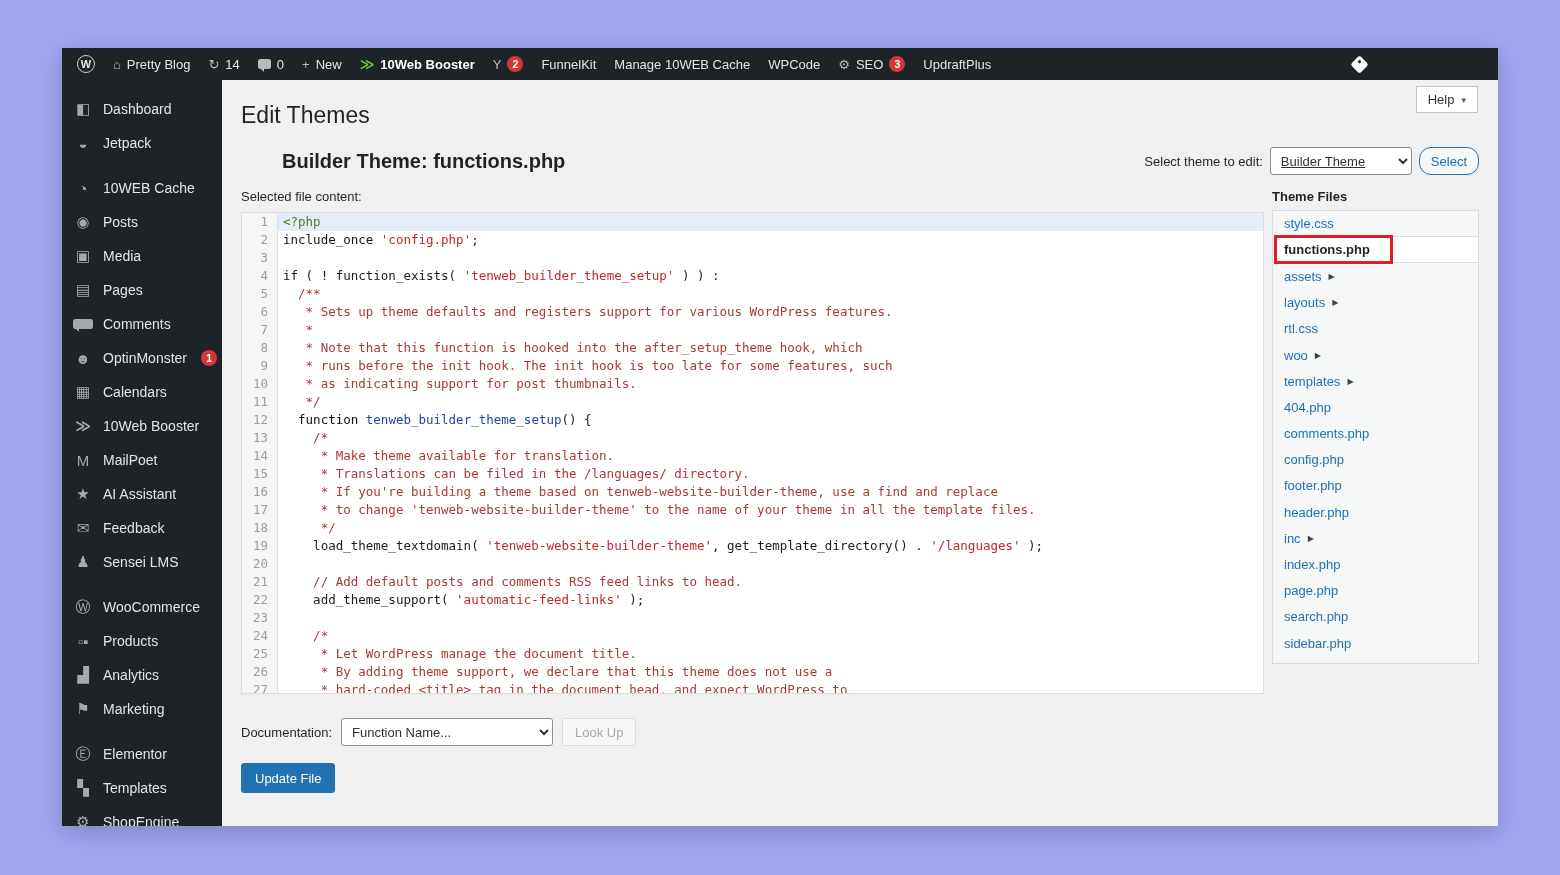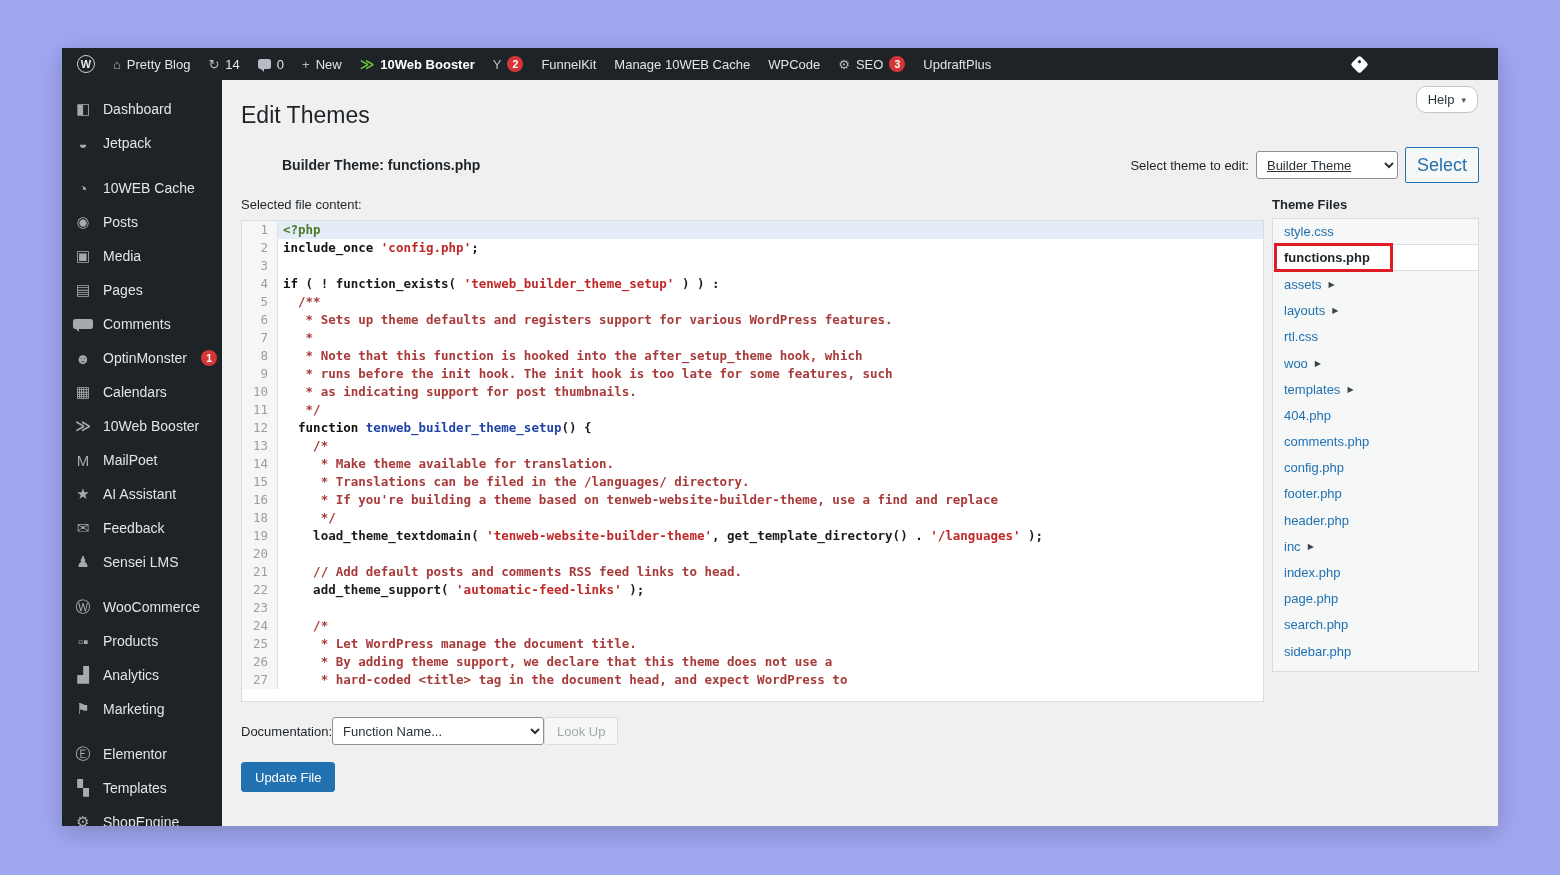--- a/index.html
+++ b/index.html
@@ -38,67 +38,67 @@
   .sb-item { height:34px; display:flex; align-items:center; gap:10px; padding:0 11px;
              font-size:14px; color:#e2e4e7; cursor:pointer; white-space:nowrap; }
   .sb-item .icon { width:20px; flex:0 0 20px; font-size:15px; color:#a7aaad; }
   .sb-item .badge { margin-left:4px; }
   .sb-sep { height:11px; }
 
   
   .content { flex:1; background:var(--content-bg,#f0f0f1); position:relative; padding:0 19px; overflow:hidden;
              color:#1d2327; }
   .help-btn { position:absolute; top:6px; right:20px; display:flex; align-items:center; gap:7px;
-              background:#fff; border:1px solid #c3c4c7; border-radius:10px; padding:5px 11px;
+              background:#fff; border:1px solid #c3c4c7; border-radius:0; padding:5px 11px;
               font-size:13px; color:#2c3338; cursor:pointer; font-family:inherit; }
   .help-btn .caret { font-size:9px; color:#50575e; }
   h1 { margin-top:22px; font-size:23px; font-weight:400; color:#1d2327; }
   .theme-row { margin-top:18px; display:flex; align-items:center; justify-content:space-between; }
-  .subtitle { font-size:14px; font-weight:700;padding-left:41px; }
+  .subtitle { font-size:20px; font-weight:700;padding-left:41px; }
   .theme-pick { display:flex; align-items:center; gap:7px; font-size:13px; }
   select { height:28px; border:1px solid #8c8f94; border-radius:3px; background:#fff;
            font-size:13px; color:#2c3338; padding:0 6px; font-family:inherit; }
   .theme-pick select { width:142px;text-decoration:underline; }
-  .btn-secondary { height:36px; padding:0 11px; background:#f6f7f7; border:1px solid var(--accent-blue,#2271b1);
-                   color:var(--accent-blue,#2271b1); border-radius:2px; font-size:18px; cursor:pointer; font-family:inherit; }
+  .btn-secondary { height:28px; padding:0 11px; background:#f6f7f7; border:1px solid var(--accent-blue,#2271b1);
+                   color:var(--accent-blue,#2271b1); border-radius:12px; font-size:13px; cursor:pointer; font-family:inherit; }
 
   .editor-area { display:flex; gap:8px; }
   .editor-col { flex:1; min-width:0; }
   .files-col { width:207px; flex:0 0 207px; }
   .col-label { margin:9px 0 8px; height:20px; font-size:13px; display:flex; align-items:flex-end; }
   .files-col h2 { margin:7px 0 6px; height:22px; font-size:13px; font-weight:600; display:flex; align-items:flex-end; }
 
   
   .editor { height:482px; background:#fff; border:1px solid #dcdcde; overflow:hidden;
             font-family:"DejaVu Sans Mono","Liberation Mono",monospace; font-size:12.5px; line-height:18px; }
   .cm-row { display:flex; height:18px; }
   .cm-gutter { flex:0 0 36px; width:36px; background:#f6f6f6; border-right:1px solid #e0e0e0;
                color:#9a9da1; text-align:right; padding-right:9px; user-select:none; }
-  .cm-code { flex:1; padding-left:5px; white-space:pre; color:#1b1b1b;font-weight:bold; }
+  .cm-code { flex:1; padding-left:5px; white-space:pre; color:#1b1b1b; }
   .cm-row.active .cm-code { background:var(--active-line,#e4ecf7); }
   .tk-k { color:var(--code-keyword,#111111); }
   .tk-s { color:var(--code-string,#c02828); }
   .tk-c { color:var(--code-comment,#a83a3a); }
   .tk-d { color:var(--code-def,#2043a8); }
   .tk-m { color:var(--code-meta,#4f7a28); }
   .tk-p { color:#1b1b1b; }
 
   
   #theme-files { list-style:none; height:454px; background:#f6f7f7; border:1px solid #dcdcde; overflow:hidden; }
   .tf-row { position:relative; height:26.2px; display:flex; align-items:center; padding:0 11px; font-size:13px; }
   .tf-row:first-child { border-bottom:1px solid #dcdcde; }
   .tf-row.current { background:#fff; border-bottom:1px solid #dcdcde; }
   .tf-link { color:var(--link-blue,#2271b1); cursor:pointer; }
   .tf-current { color:#1d2327; font-weight:700; }
   .tf-tri { margin-left:7px; font-size:8px; color:#3c434a; }
   .annotation { position:absolute; left:1px; top:-2px; bottom:-2px; width:119px;
                 border:3px solid var(--annotation-red,#e01b24); pointer-events:none; }
 
   
-  .doc-row { margin-top:15px; display:flex; align-items:center; font-size:13px; }
+  .doc-row { margin-top:24px; display:flex; align-items:center; gap:9px; font-size:13px; }
   .doc-label { font-weight:400; }
   .doc-select { width:212px; }
   .btn-disabled { height:28px; padding:0 12px; background:#f6f7f7; border:1px solid #dcdcde;
                   color:#a7aaad; border-radius:3px; font-size:13px; font-family:inherit; }
   .btn-primary { margin-top:17px; height:30px; padding:0 13px; background:var(--accent-blue,#2271b1);
                  border:1px solid var(--accent-blue,#2271b1); color:#fff; border-radius:3px;
                  font-size:13px; cursor:pointer; font-family:inherit; }
 </style>
 </head>
 <body>
@@ -333,20 +333,24 @@
                 </div>
                 <div class="cm-row">
                   <span class="cm-gutter">15</span>
                   <span class="cm-code"><span class="tk-c">     * Translations can be filed in the /languages/ directory.</span></span>
                 </div>
                 <div class="cm-row">
                   <span class="cm-gutter">16</span>
                   <span class="cm-code"><span class="tk-c">     * If you're building a theme based on tenweb-website-builder-theme, use a find and replace</span></span>
                 </div>
                 <div class="cm-row">
+                  <span class="cm-gutter">17</span>
+                  <span class="cm-code"><span class="tk-c">     * to change 'tenweb-website-builder-theme' to the name of your theme in all the template files.</span></span>
+                </div>
+                <div class="cm-row">
                   <span class="cm-gutter">18</span>
                   <span class="cm-code"><span class="tk-c">     */</span></span>
                 </div>
                 <div class="cm-row">
                   <span class="cm-gutter">19</span>
                   <span class="cm-code"><span class="tk-p">    load_theme_textdomain( </span><span class="tk-s">'tenweb-website-builder-theme'</span><span class="tk-p">, get_template_directory() . </span><span class="tk-s">'/languages'</span><span class="tk-p"> );</span></span>
                 </div>
                 <div class="cm-row">
                   <span class="cm-gutter">20</span>
                   <span class="cm-code"></span>

